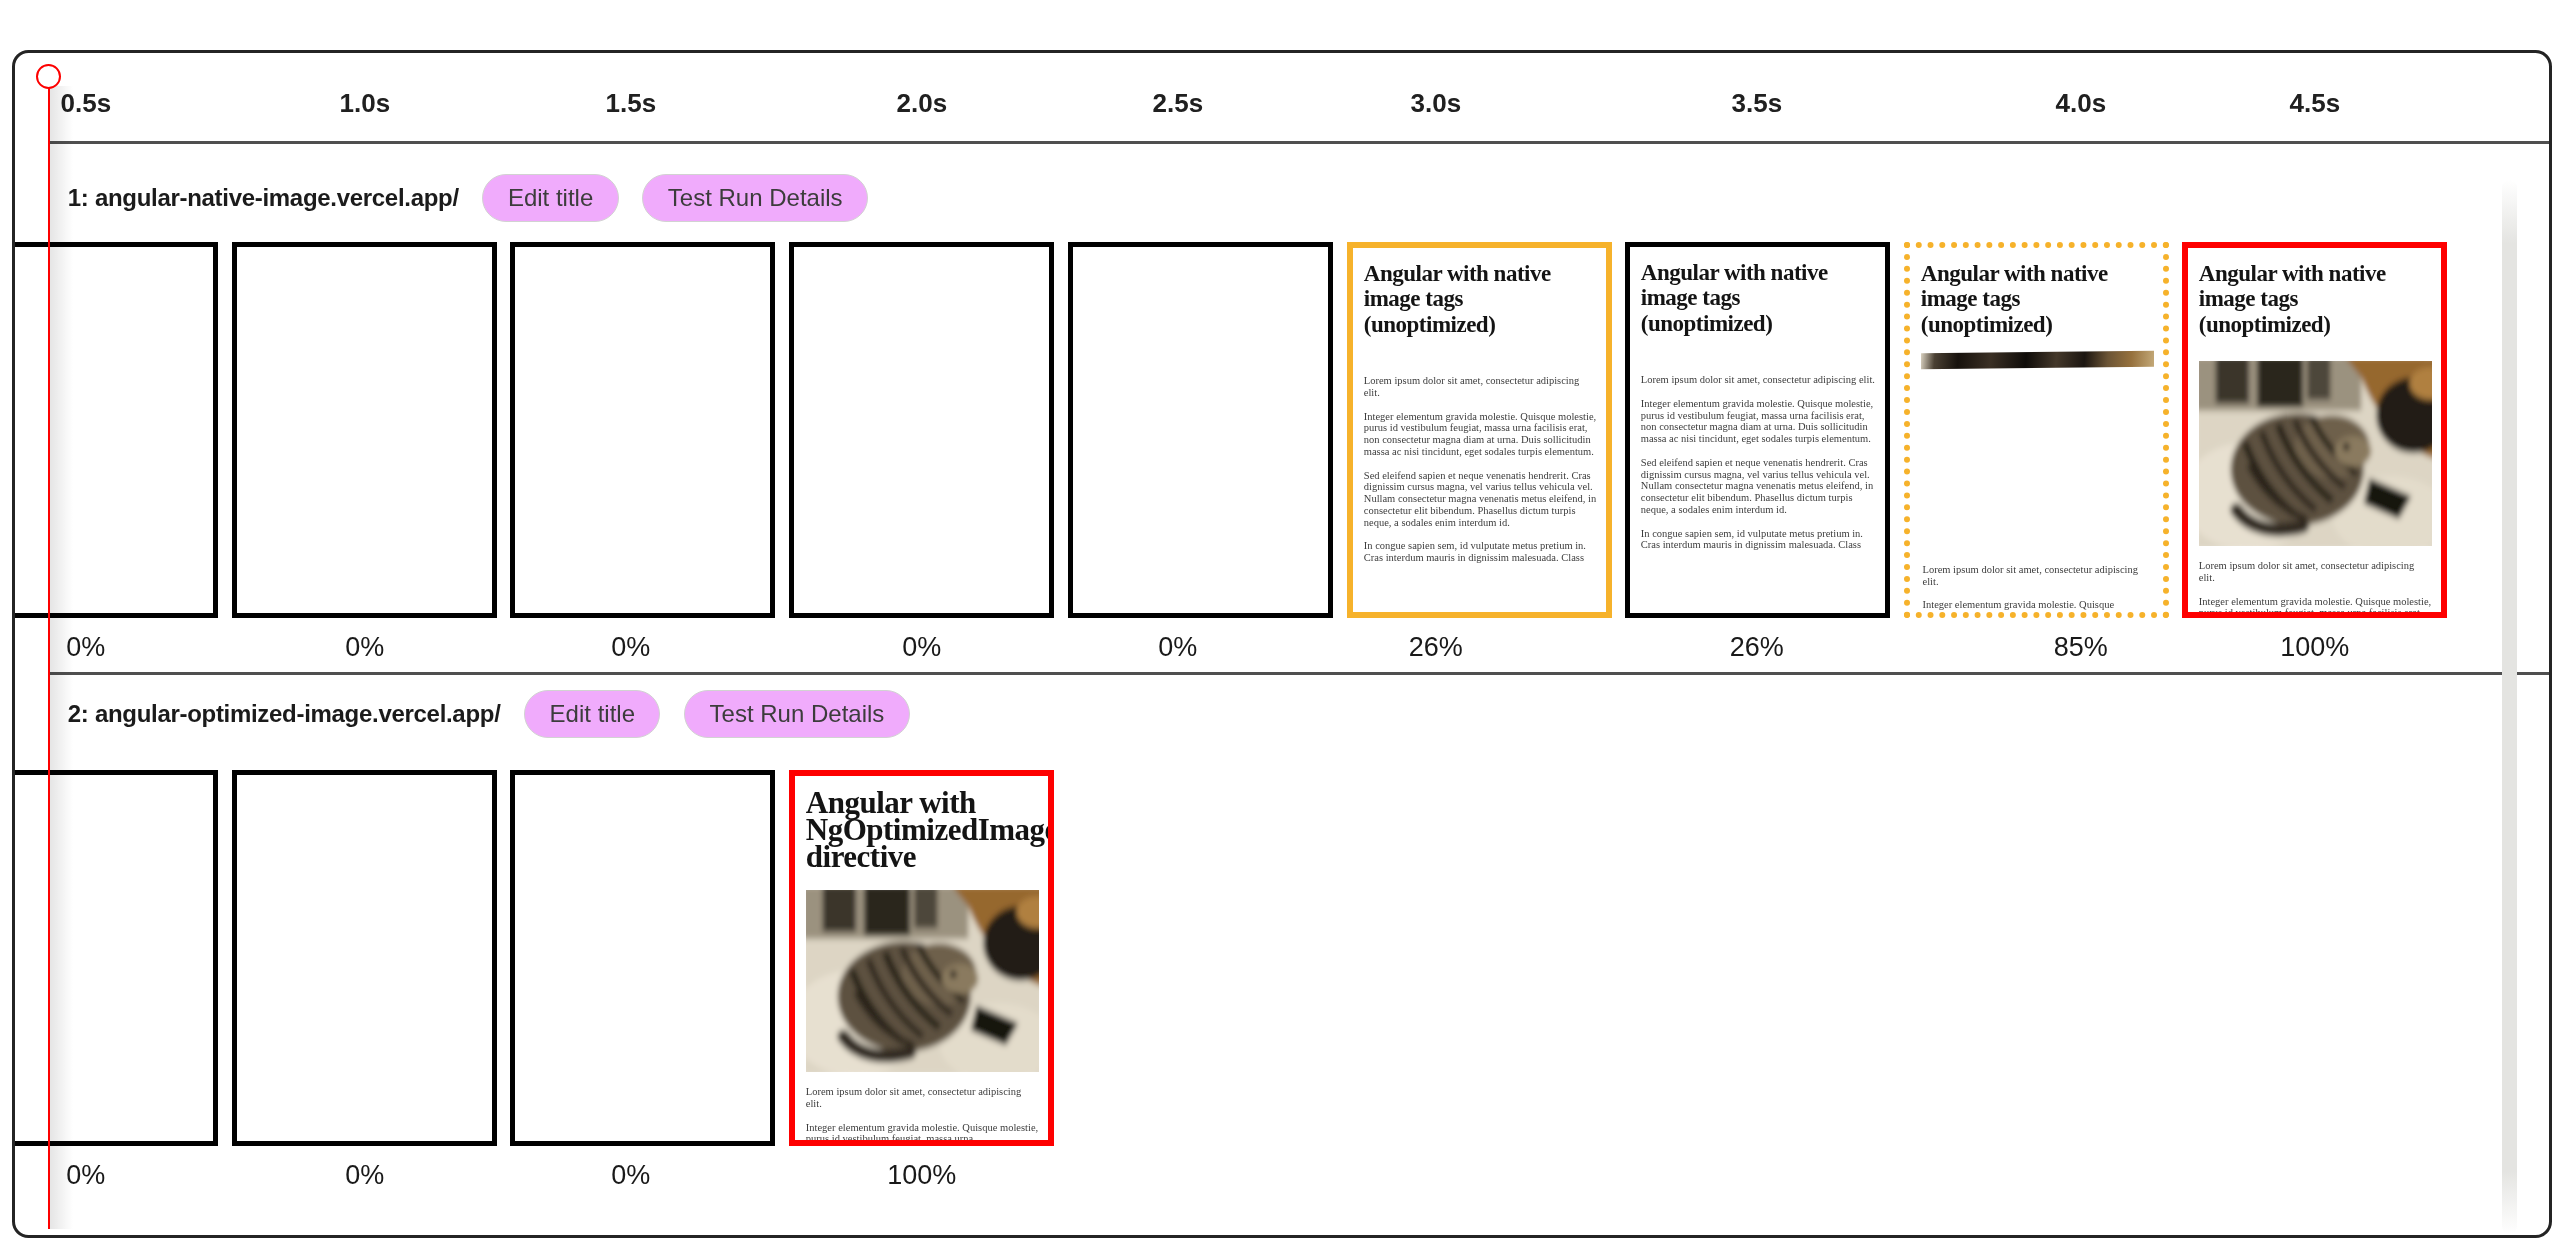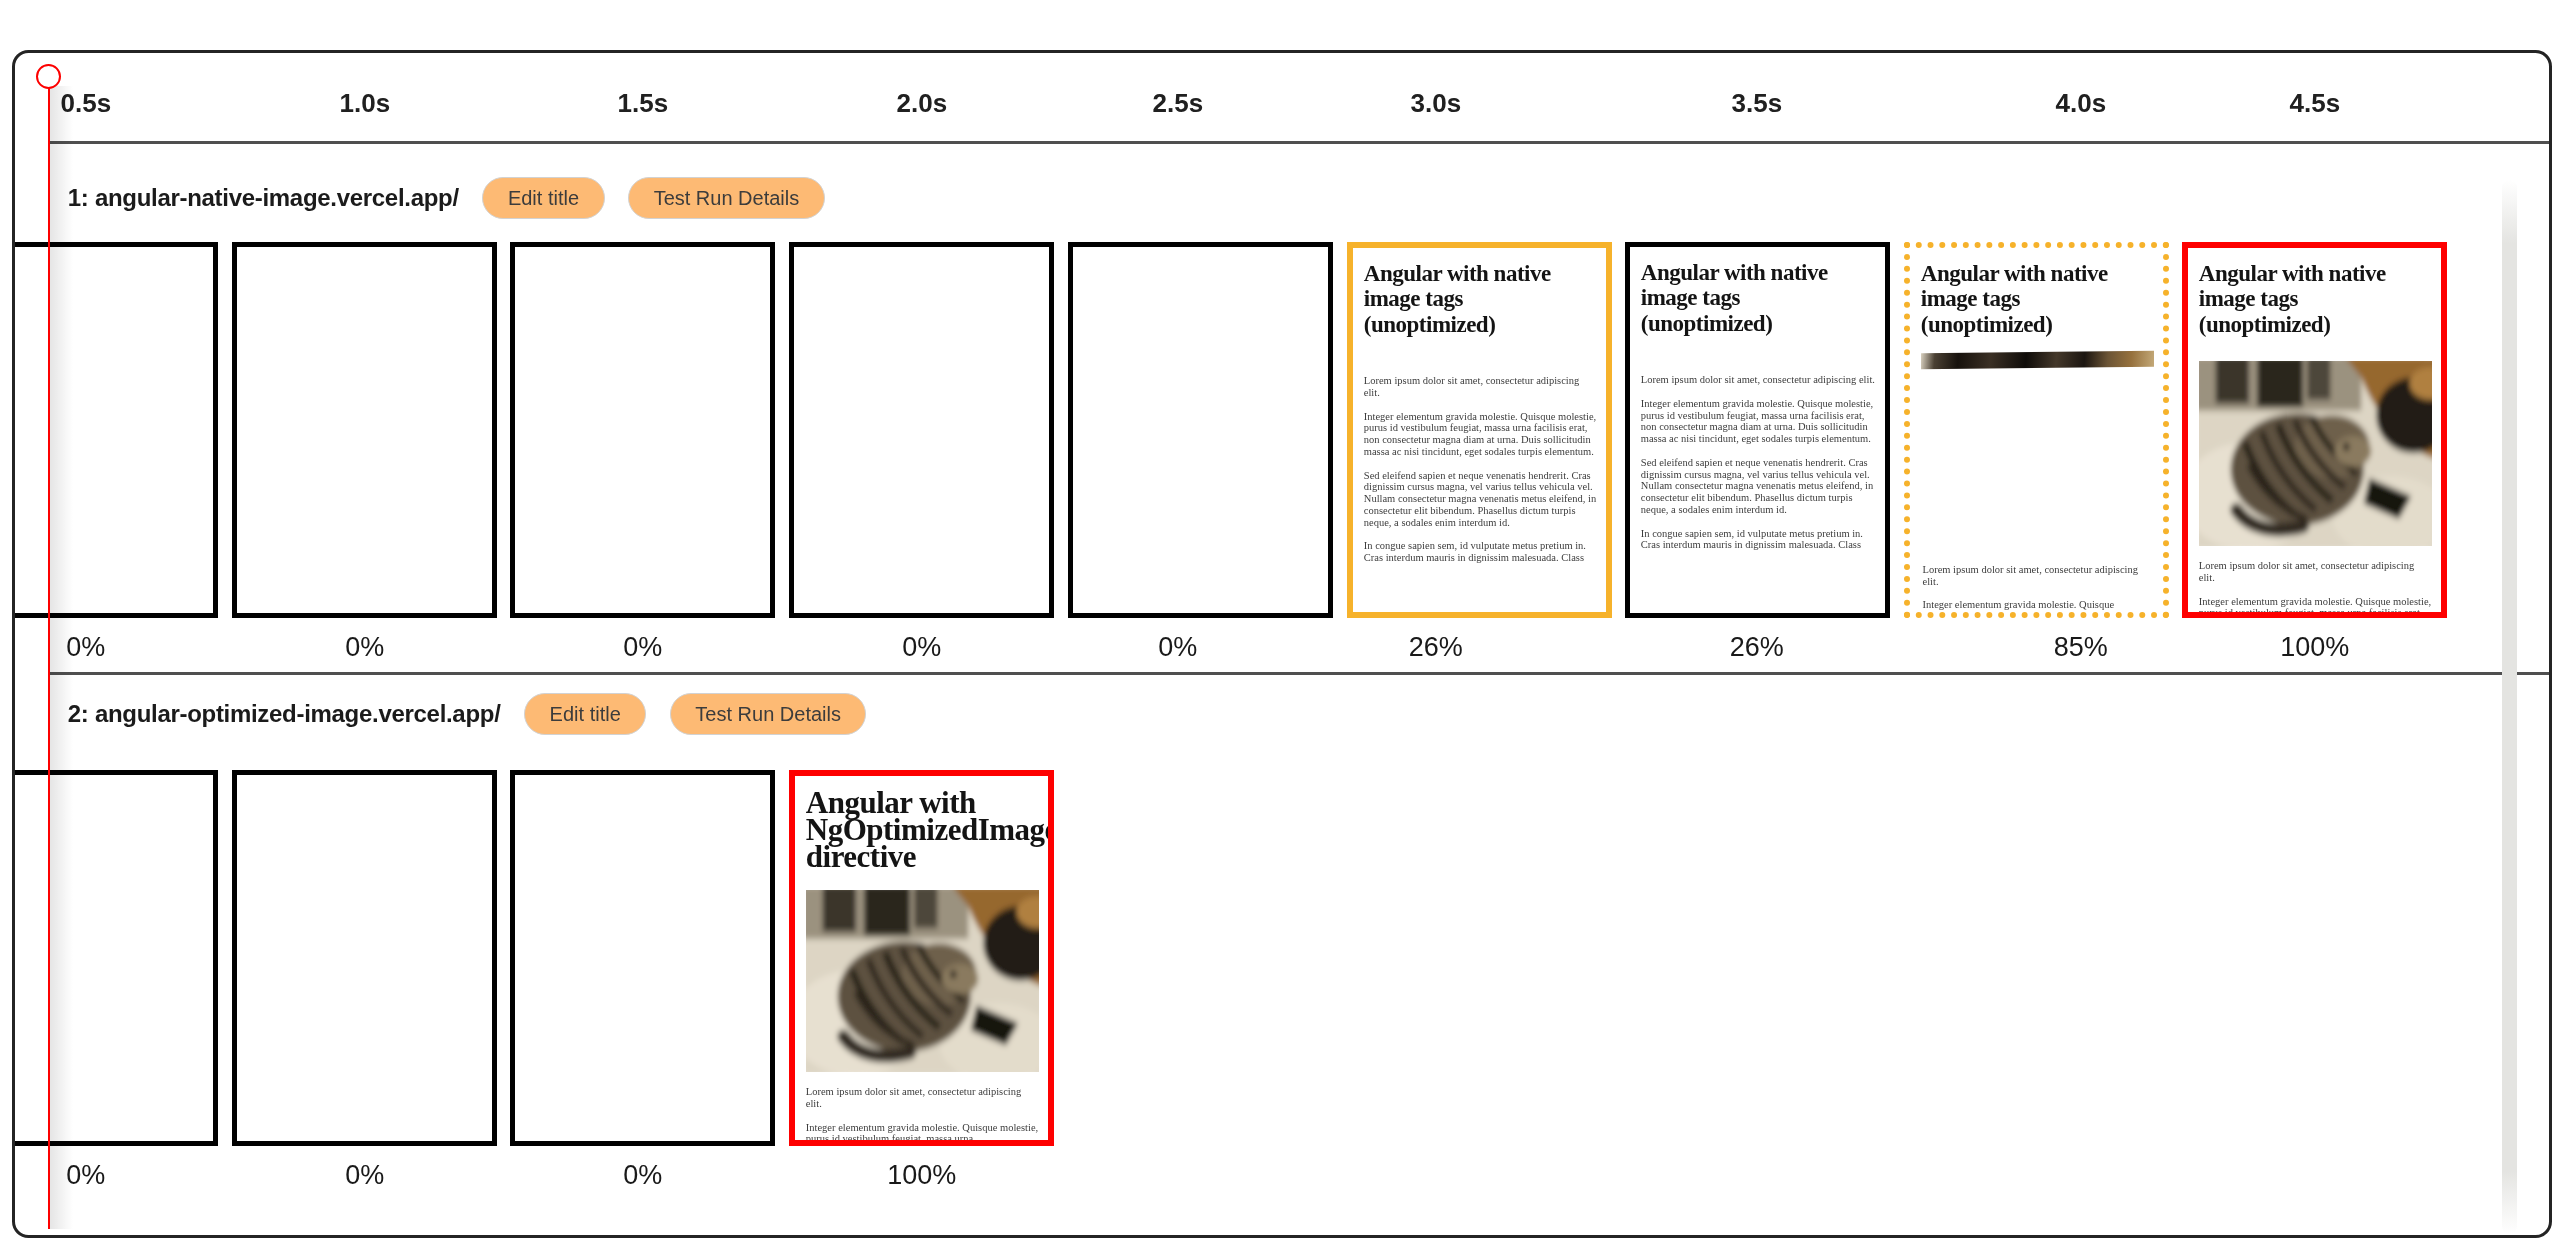--- a/index.html
+++ b/index.html
@@ -7,34 +7,34 @@
        font-family:"Liberation Sans",sans-serif;-webkit-font-smoothing:antialiased;}
 
   
   .panel{position:absolute;left:11.8px;top:50px;width:2540px;height:1188px;
          box-sizing:border-box;border:3.6px solid #242424;border-radius:16.4px;
          background:#fff;overflow:hidden;}
 
   
   .t-cell,.p-cell{position:absolute;width:278px;text-align:center;}
   .t-cell{top:35px;font-size:26px;font-weight:700;color:#202020;}
-  .cell0{left:-68px}.cell1{left:211px}.cell2{left:489px}.cell3{left:768px}
+  .cell0{left:-68px}.cell1{left:211px}.cell2{left:477px}.cell3{left:768px}
   .cell4{left:1024px}.cell5{left:1282px}.cell6{left:1603px}.cell7{left:1927px}
   .cell8{left:2161px}
 
   .sep{position:absolute;left:35px;right:0;height:2.7px;background:#4f4f4f;}
   .sep1{top:88px}.sep2{top:619px}
 
   
   .run-header{position:absolute;left:53px;right:18px;height:58px;display:flex;
               align-items:center;gap:23.6px;}
   .rh1{top:116px}.rh2{top:632px}
   .run-title{font-size:24px;font-weight:700;color:#1b1b1b;letter-spacing:-0.3px;}
-  .pill{font-family:"Liberation Sans",sans-serif;font-size:20px;color:#3c3c3c;
-        background:#fdba74;border:1.8px solid #d2d2d2;border-radius:29px;
+  .pill{font-family:"Liberation Sans",sans-serif;font-size:24px;color:#3c3c3c;
+        background:#f0abfc;border:1.8px solid #d2d2d2;border-radius:29px;
         padding:8.2px 24.5px;line-height:1.2;cursor:pointer;}
 
   
   .frame{position:absolute;width:265px;height:376px;box-sizing:border-box;
          background:#fff;border:5.5px solid #000;overflow:hidden;}
   .row1 .frame{top:189px}.row2 .frame{top:717px}
   .c0{left:-62px}.c1{left:217px}.c2{left:495px}.c3{left:774px}.c4{left:1053px}
   .c5{left:1332px}.c6{left:1610px}.c7{left:1889px}.c8{left:2167px}
   .frame.orange{border:6.4px solid #f6b22b;}
   .frame.dotted{border:6.4px dotted #f6b22b;}

